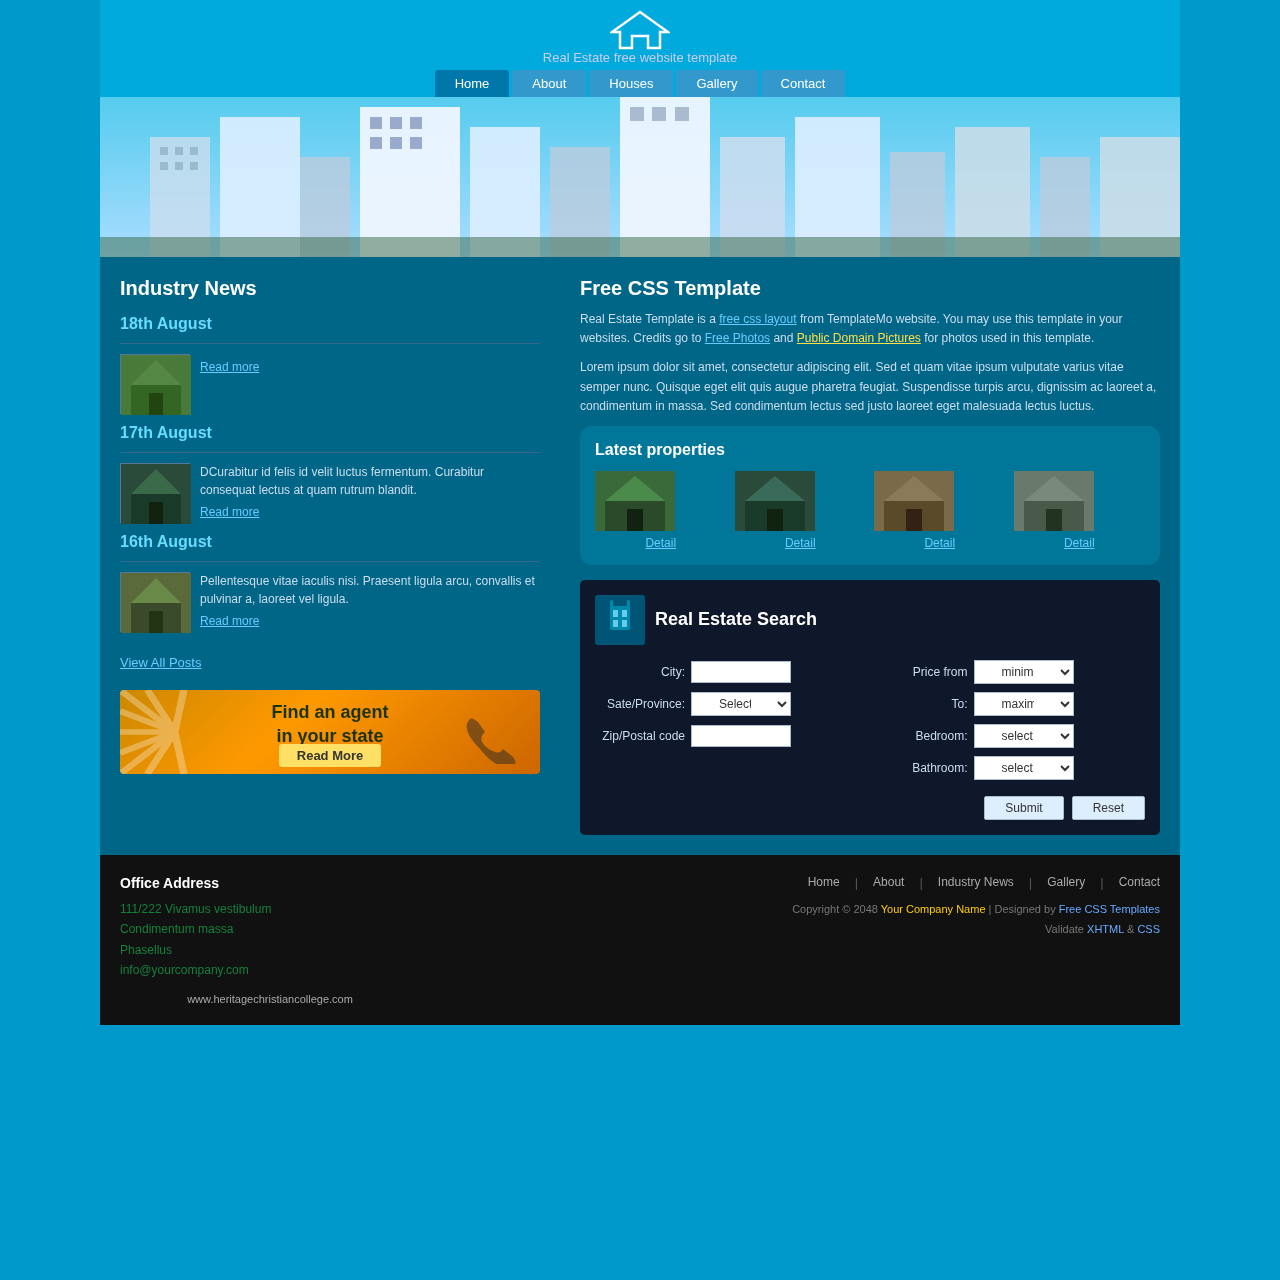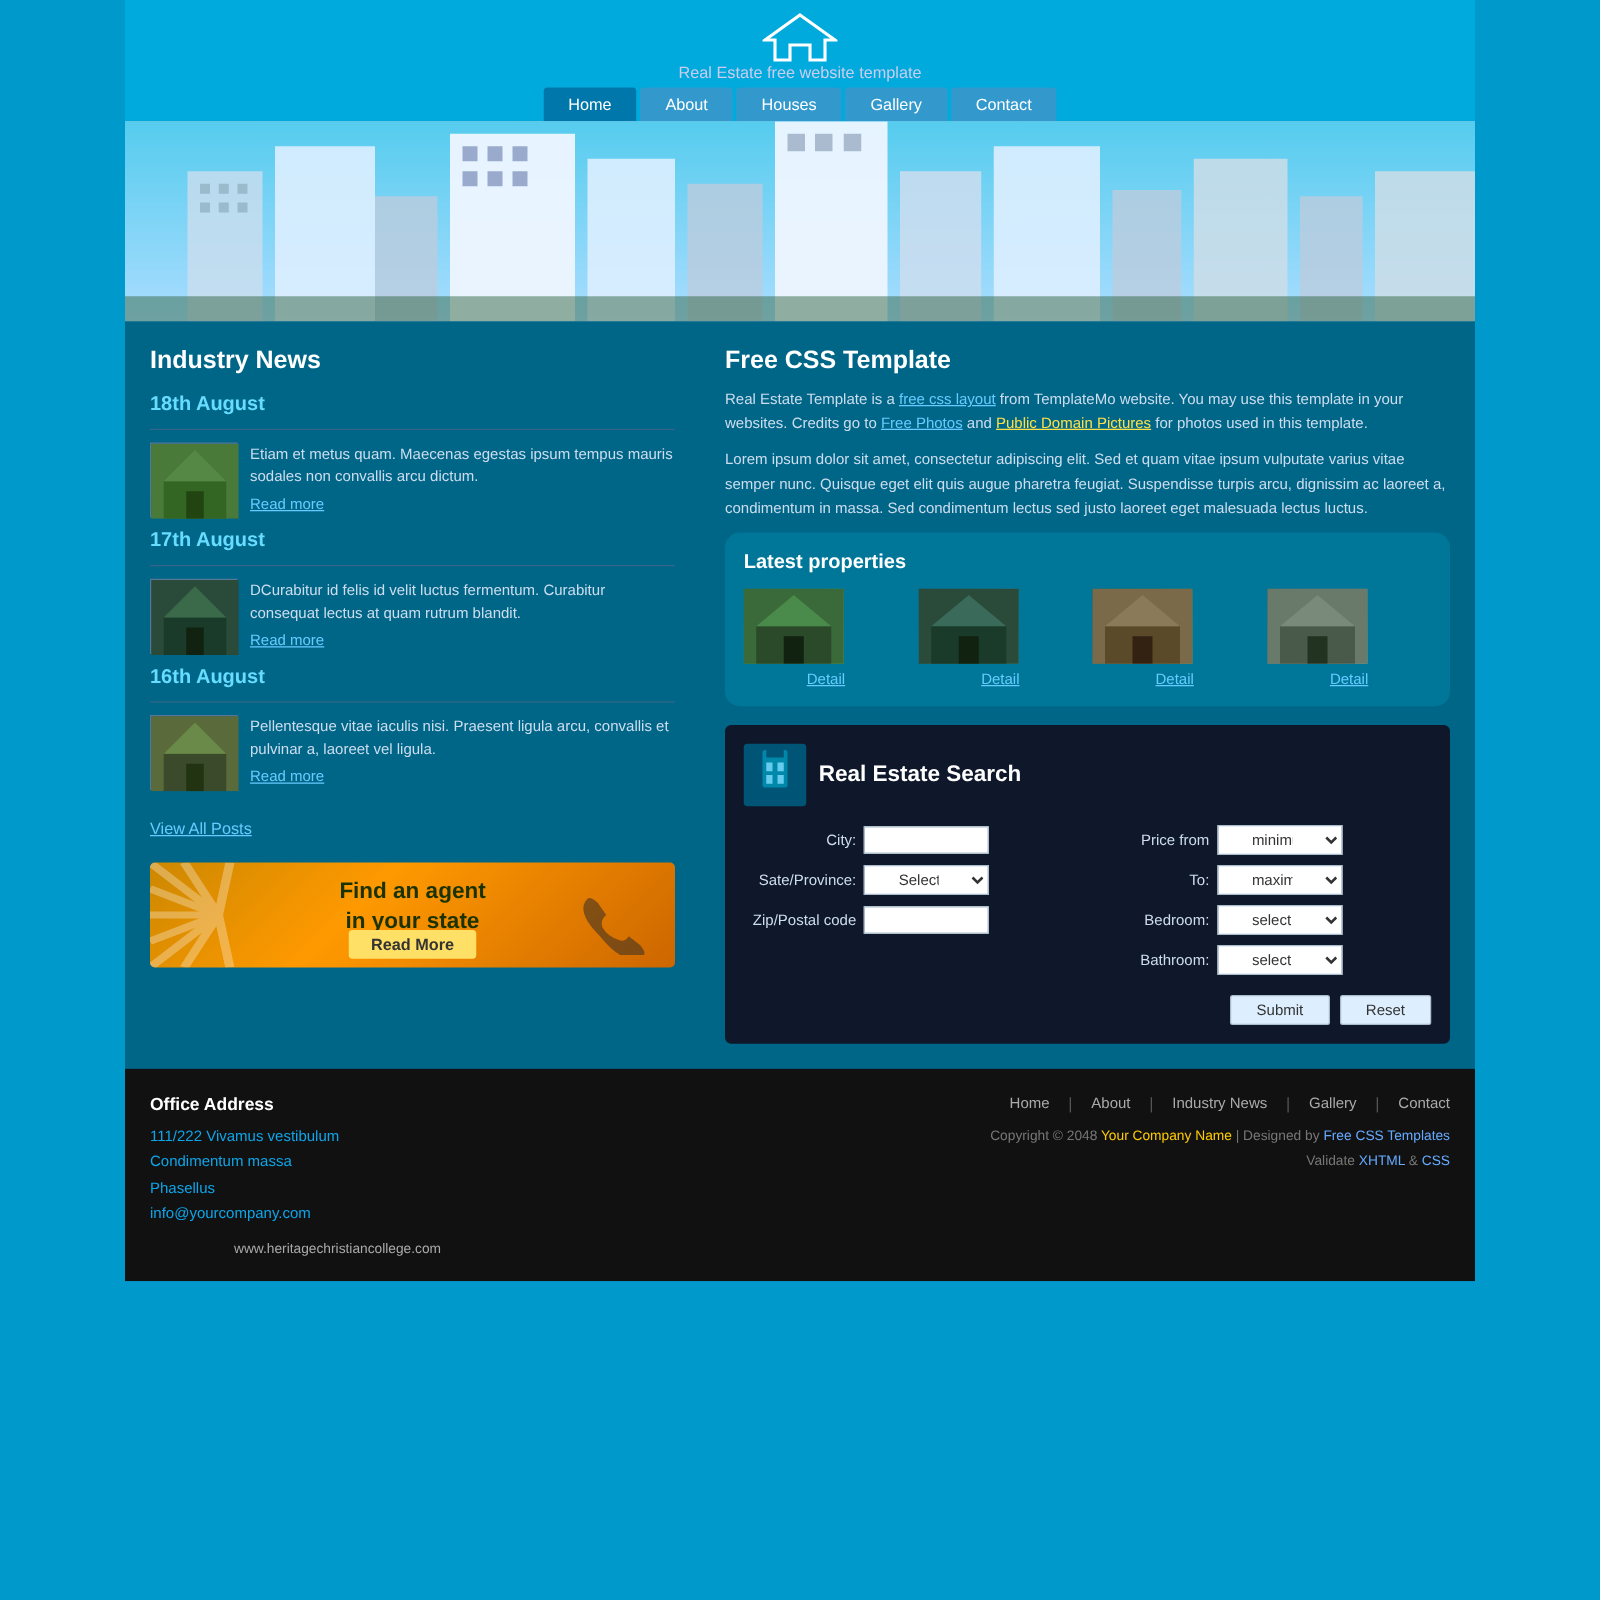--- a/index.html
+++ b/index.html
@@ -411,21 +411,20 @@
     <div class="news-item">
       <div class="news-thumb house1">
         <svg width="70" height="60" viewBox="0 0 70 60">
             <rect width="70" height="60" fill="#4a7a3a"></rect>
             <rect x="10" y="30" width="50" height="30" fill="#336622"></rect>
             <polygon points="35,5 60,30 10,30" fill="#558844"></polygon>
             <rect x="28" y="38" width="14" height="22" fill="#224411"></rect>
           </svg>
       </div>
       <div class="news-text">
-        <span>Etiam et metus quam. Maecenas egestas ipsum tempus mauris sodales non convallis arcu dictum.</span>
         <a class="read-more" href="#">Read more</a>
       </div>
     </div>
 
     
     <div class="news-date">17th August</div>
     <hr class="news-divider">
     <div class="news-item">
       <div class="news-thumb house2">
         <svg width="70" height="60" viewBox="0 0 70 60">
@@ -625,21 +624,21 @@
           <button class="btn-reset">Reset</button>
         </div>
       </div>
     </div>
   </div>
 </div>
 
 <div id="footer">
   <div class="footer-left">
     <div class="footer-left office-title" style="color:white;font-weight:bold;font-size:14px;margin-bottom:8px;">Office Address</div>
-    <div class="address-line" style="color:#0ea5e9;font-size:12px;line-height:1.7;">
+    <div class="address-line" style="color:#15803d;font-size:12px;line-height:1.7;">
       111/222 Vivamus vestibulum<br>
       Condimentum massa<br>
       Phasellus<br>
       info@yourcompany.com
     </div>
     <div class="website" style="color:#aaa;font-size:11px;margin-top:12px;text-align:center;">www.heritagechristiancollege.com</div>
   </div>
   <div class="footer-right">
     <div class="footer-nav">
       <a href="#" style="color:#aaa;text-decoration:none;font-size:12px;">Home</a>

